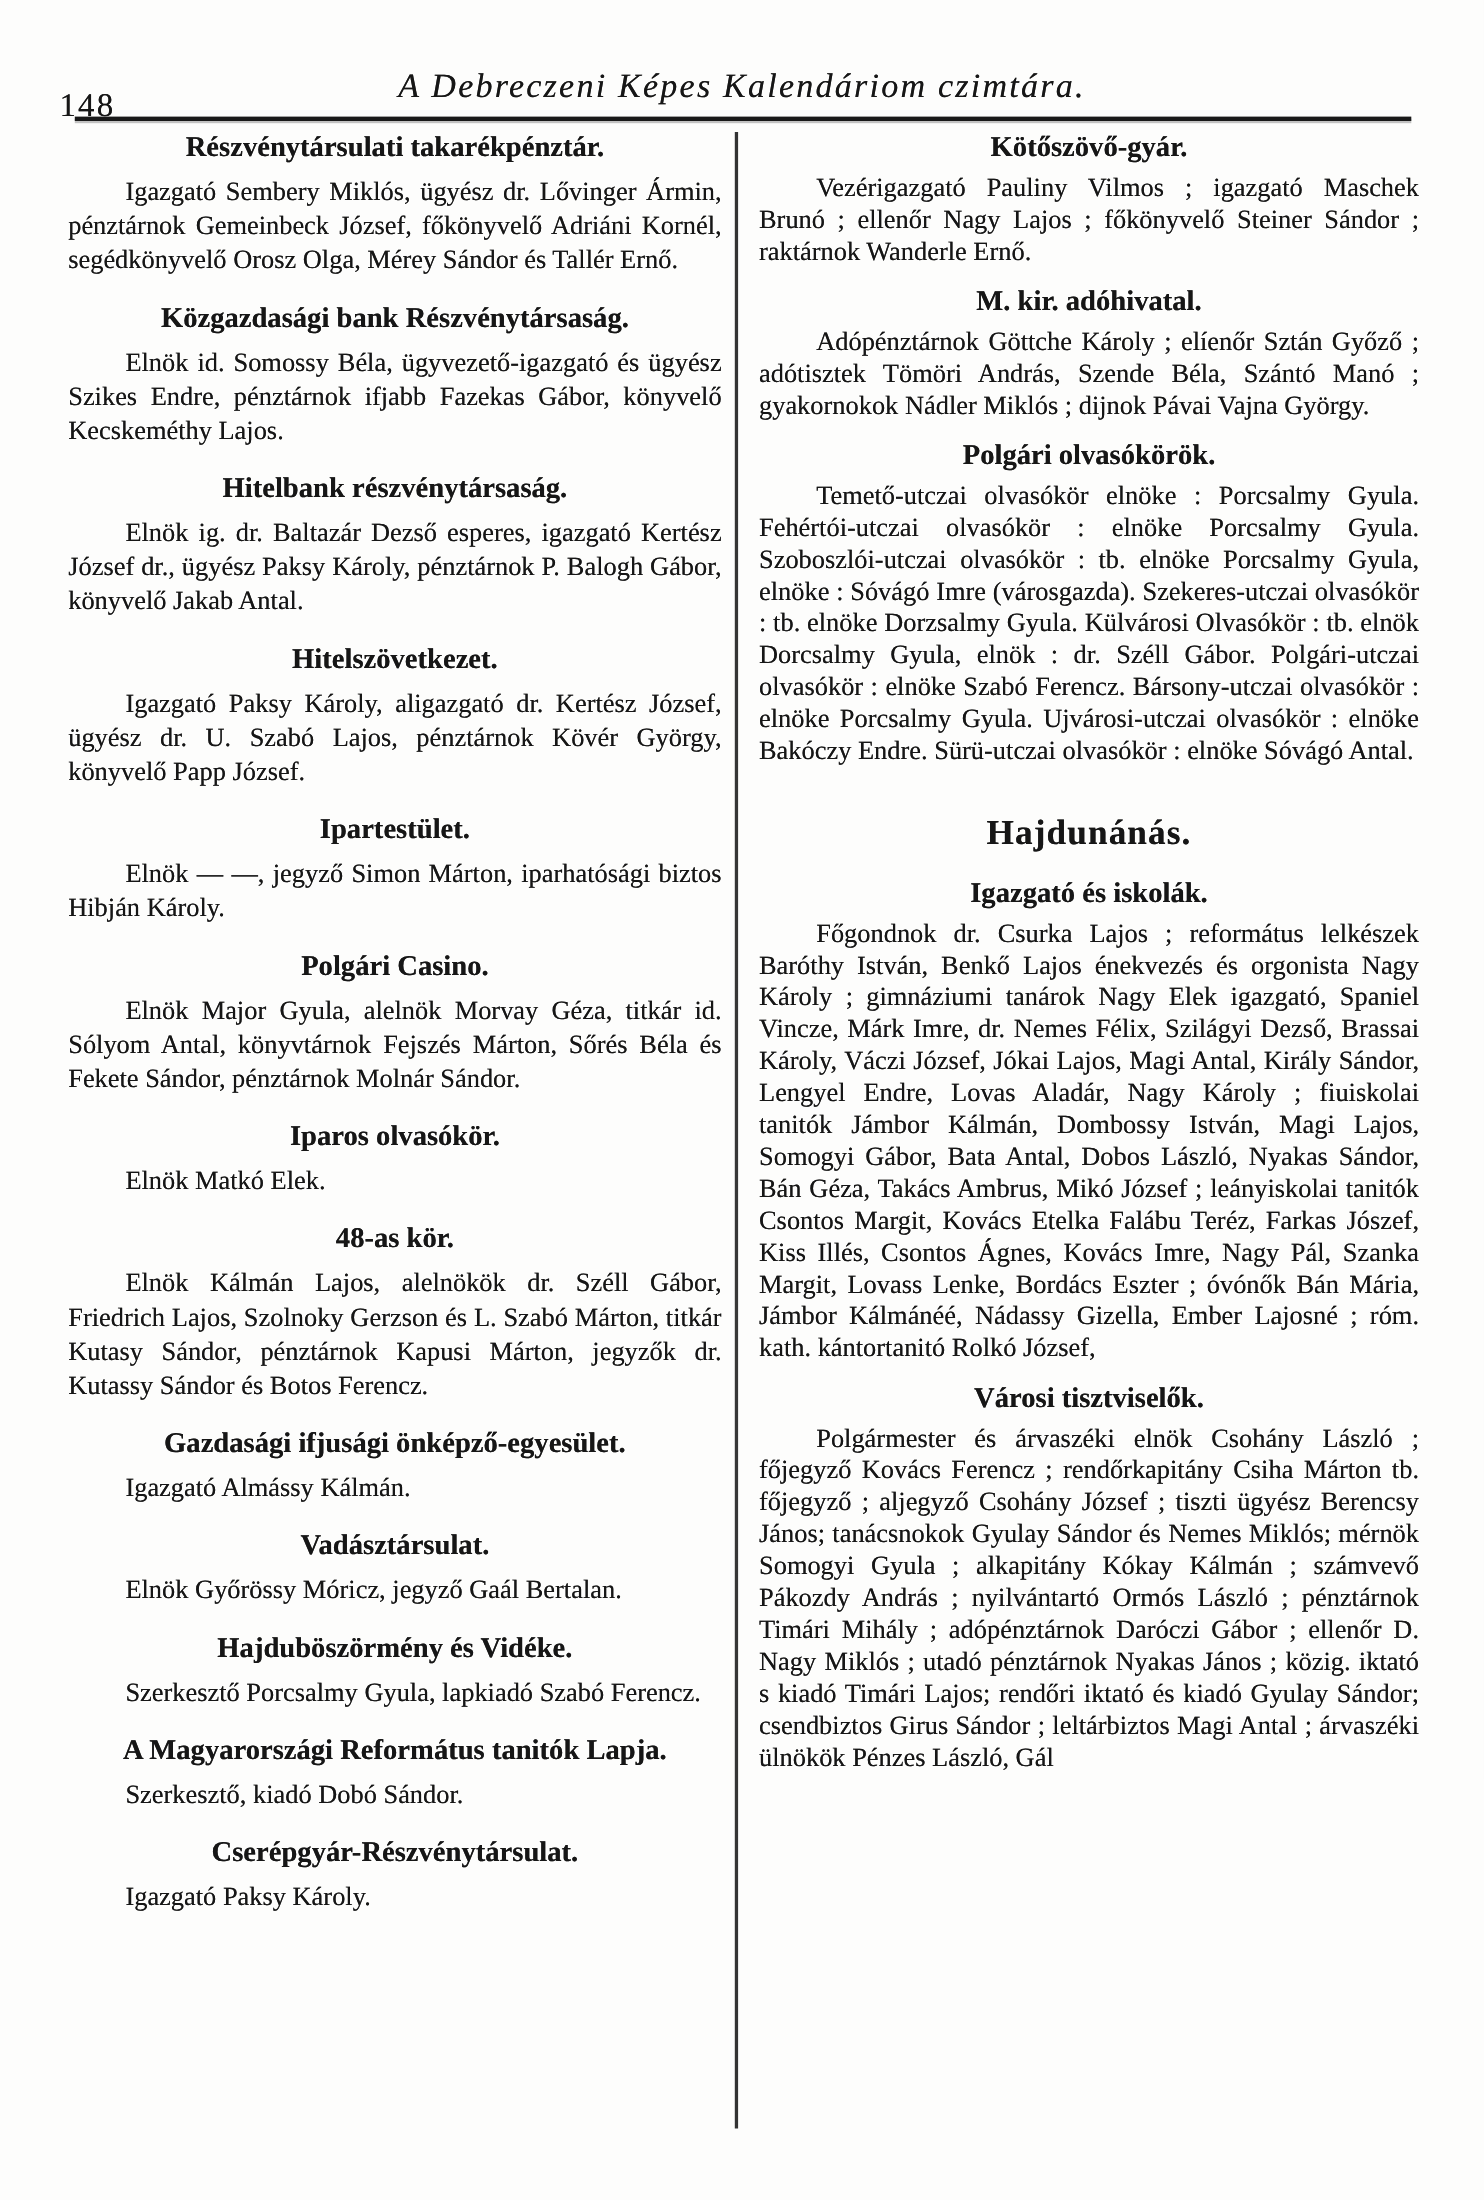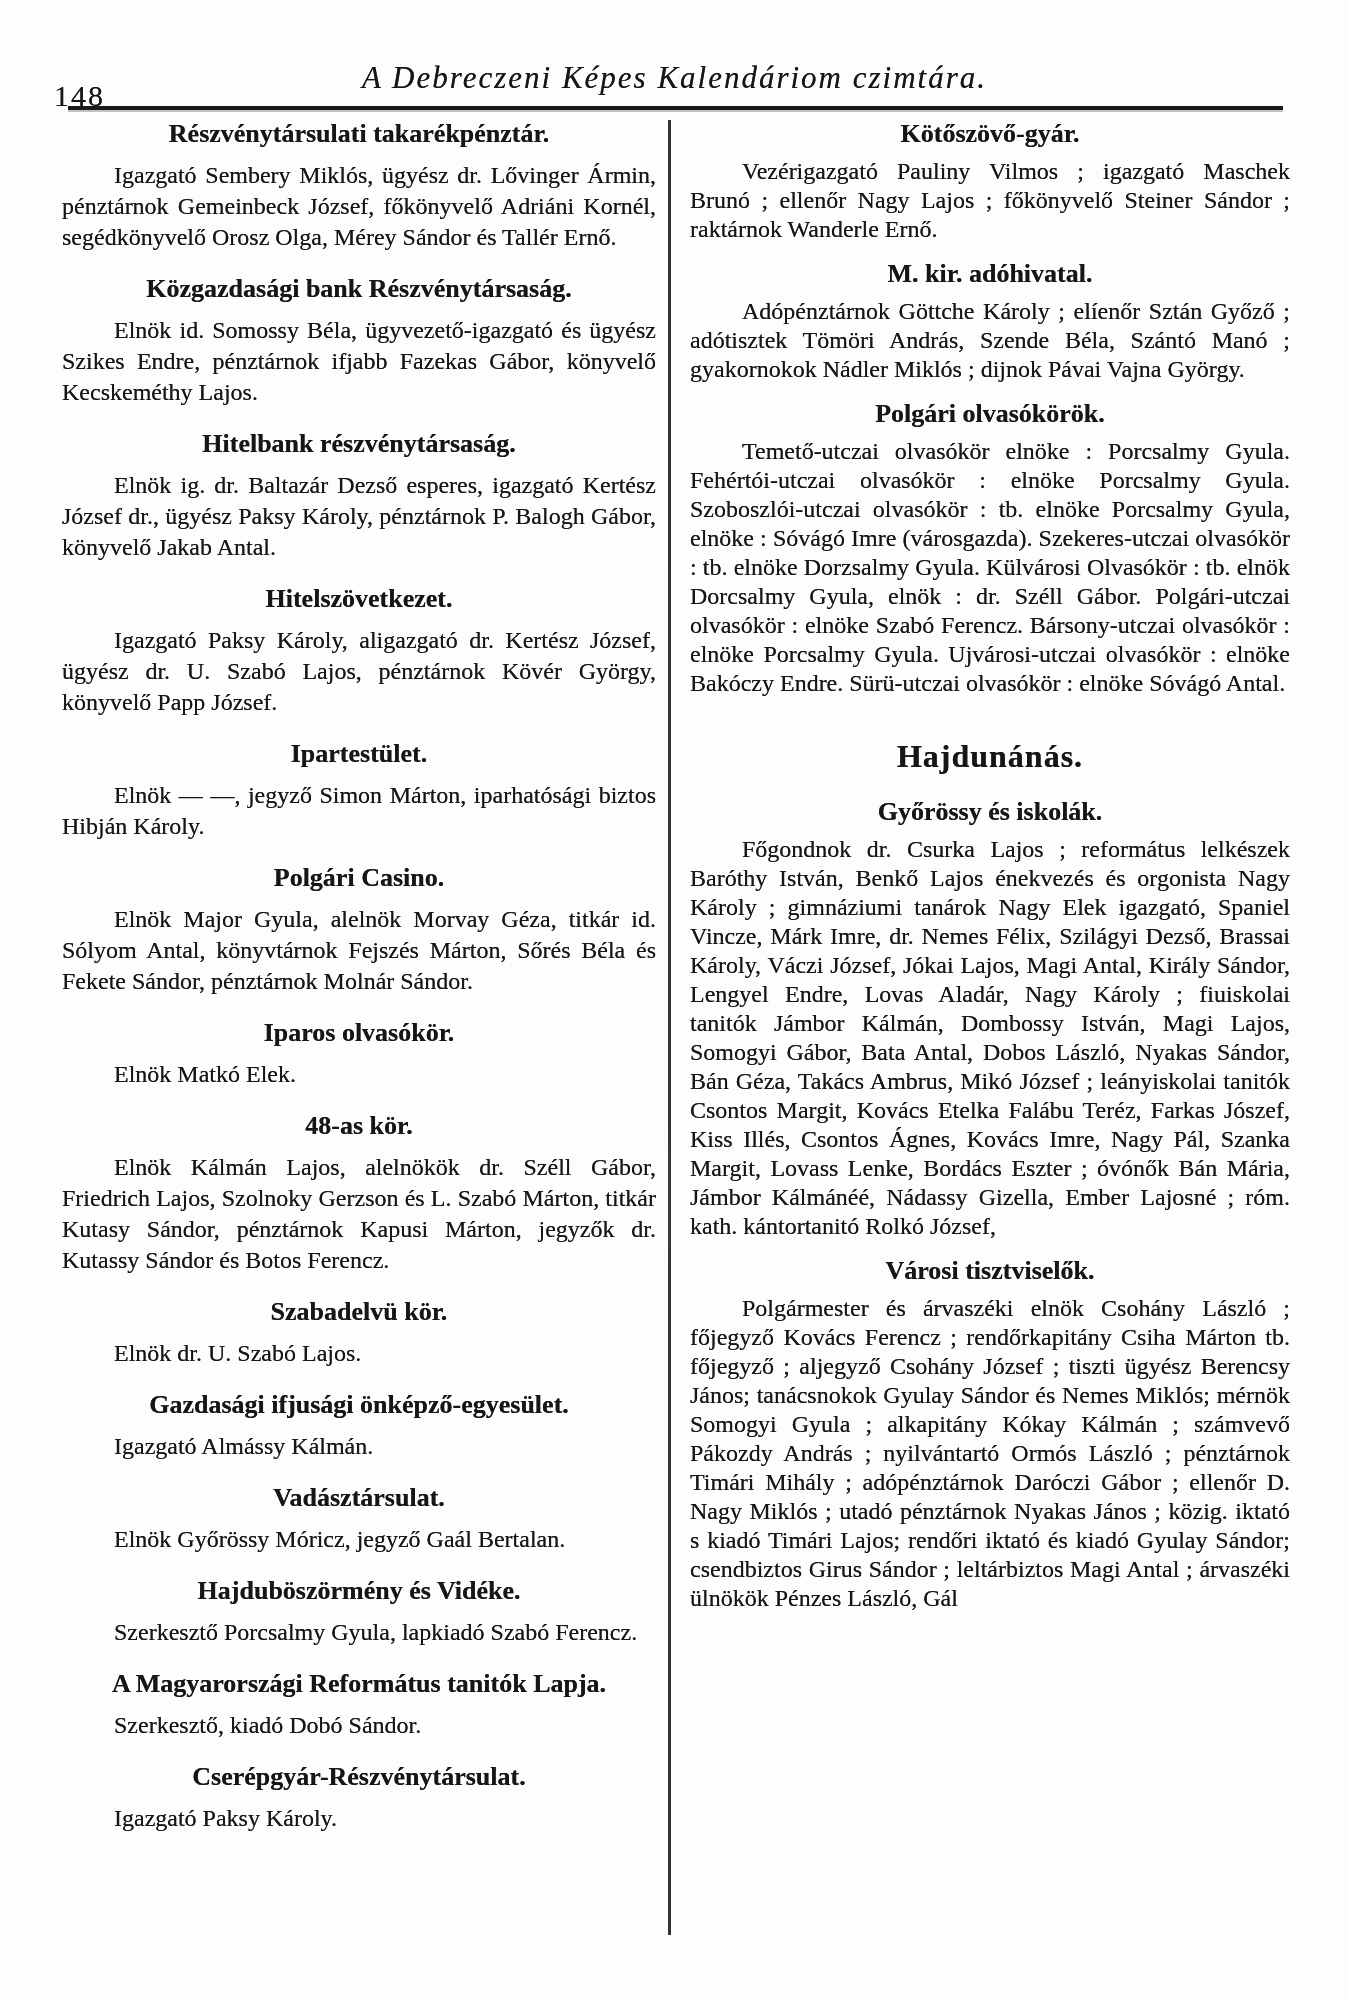--- a/index.html
+++ b/index.html
@@ -103,24 +103,20 @@
     </div>
     <div class="sec">
       <h3 class="sec-h">Iparos olvasókör.</h3>
       <p class="sec-p">Elnök Matkó Elek.</p>
     </div>
     <div class="sec">
       <h3 class="sec-h">48-as kör.</h3>
       <p class="sec-p">Elnök Kálmán Lajos, alelnökök dr. Széll Gábor, Friedrich Lajos, Szolnoky Gerzson és L. Szabó Márton, titkár Kutasy Sándor, pénztárnok Kapusi Márton, jegyzők dr. Kutassy Sándor és Botos Ferencz.</p>
     </div>
     <div class="sec">
-      <h3 class="sec-h">Szabadelvü kör.</h3>
-      <p class="sec-p">Elnök dr. U. Szabó Lajos.</p>
-    </div>
-    <div class="sec">
       <h3 class="sec-h">Gazdasági ifjusági önképző-egyesület.</h3>
       <p class="sec-p">Igazgató Almássy Kálmán.</p>
     </div>
     <div class="sec">
       <h3 class="sec-h">Vadásztársulat.</h3>
       <p class="sec-p">Elnök Győrössy Móricz, jegyző Gaál Bertalan.</p>
     </div>
     <div class="sec">
       <h3 class="sec-h">Hajduböszörmény és Vidéke.</h3>
       <p class="sec-p">Szerkesztő Porcsalmy Gyula, lapkiadó Szabó Ferencz.</p>
@@ -145,21 +141,21 @@
       <p class="sec-p">Adópénztárnok Göttche Károly ; elíenőr Sztán Győző ; adótisztek Tömöri András, Szende Béla, Szántó Manó ; gyakornokok Nádler Miklós ; dijnok Pávai Vajna György.</p>
     </div>
     <div class="sec">
       <h3 class="sec-h">Polgári olvasókörök.</h3>
       <p class="sec-p">Temető-utczai olvasókör elnöke : Porcsalmy Gyula. Fehértói-utczai olvasókör : elnöke Porcsalmy Gyula. Szoboszlói-utczai olvasókör : tb. elnöke Porcsalmy Gyula, elnöke : Sóvágó Imre (városgazda). Szekeres-utczai olvasókör : tb. elnöke Dorzsalmy Gyula. Külvárosi Olvasókör : tb. elnök Dorcsalmy Gyula, elnök : dr. Széll Gábor. Polgári-utczai olvasókör : elnöke Szabó Ferencz. Bársony-utczai olvasókör : elnöke Porcsalmy Gyula. Ujvárosi-utczai olvasókör : elnöke Bakóczy Endre. Sürü-utczai olvasókör : elnöke Sóvágó Antal.</p>
     </div>
     <div class="sec town">
       <h3 class="sec-h">Hajdunánás.</h3>
     </div>
     <div class="sec">
-      <h3 class="sec-h">Győrössy és iskolák.</h3>
+      <h3 class="sec-h">Igazgató és iskolák.</h3>
       <p class="sec-p">Főgondnok dr. Csurka Lajos ; református lelkészek Baróthy István, Benkő Lajos énekvezés és orgonista Nagy Károly ; gimnáziumi tanárok Nagy Elek igazgató, Spaniel Vincze, Márk Imre, dr. Nemes Félix, Szilágyi Dezső, Brassai Károly, Váczi József, Jókai Lajos, Magi Antal, Király Sándor, Lengyel Endre, Lovas Aladár, Nagy Károly ; fiuiskolai tanitók Jámbor Kálmán, Dombossy István, Magi Lajos, Somogyi Gábor, Bata Antal, Dobos László, Nyakas Sándor, Bán Géza, Takács Ambrus, Mikó József ; leányiskolai tanitók Csontos Margit, Kovács Etelka Falábu Teréz, Farkas Jószef, Kiss Illés, Csontos Ágnes, Kovács Imre, Nagy Pál, Szanka Margit, Lovass Lenke, Bordács Eszter ; óvónők Bán Mária, Jámbor Kálmánéé, Nádassy Gizella, Ember Lajosné ; róm. kath. kántortanitó Rolkó József,</p>
     </div>
     <div class="sec">
       <h3 class="sec-h">Városi tisztviselők.</h3>
       <p class="sec-p">Polgármester és árvaszéki elnök Csohány László ; főjegyző Kovács Ferencz ; rendőrkapitány Csiha Márton tb. főjegyző ; aljegyző Csohány József ; tiszti ügyész Berencsy János; tanácsnokok Gyulay Sándor és Nemes Miklós; mérnök Somogyi Gyula ; alkapitány Kókay Kálmán ; számvevő Pákozdy András ; nyilvántartó Ormós László ; pénztárnok Timári Mihály ; adópénztárnok Daróczi Gábor ; ellenőr D. Nagy Miklós ; utadó pénztárnok Nyakas János ; közig. iktató s kiadó Timári Lajos; rendőri iktató és kiadó Gyulay Sándor; csendbiztos Girus Sándor ; leltárbiztos Magi Antal ; árvaszéki ülnökök Pénzes László, Gál</p>
     </div>
   </div>
 
 </div>
 

